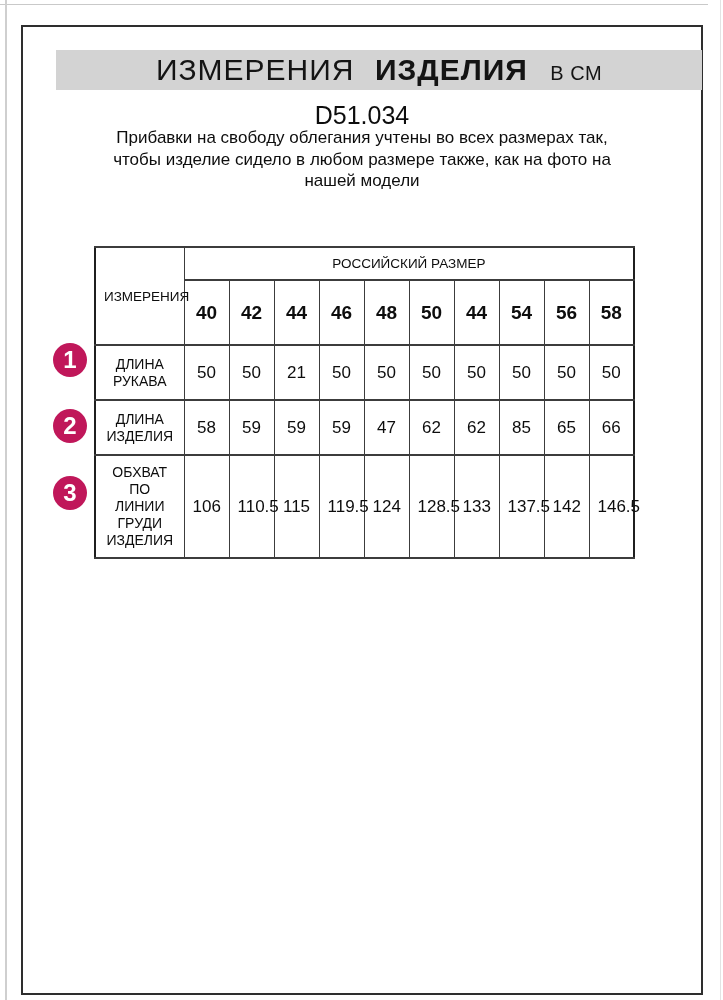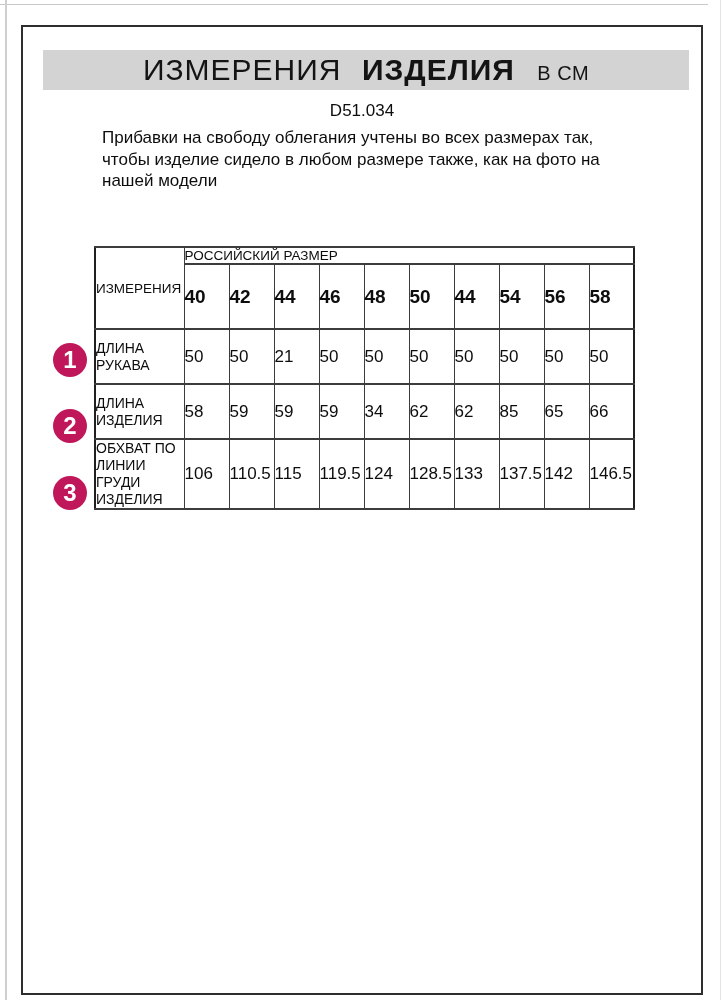--- a/index.html
+++ b/index.html
@@ -39,21 +39,21 @@
   .content-border {
     position: absolute;
     left: 21px; top: 25px;
     width: 682px; height: 970px;
     border: 2px solid #2e2e2e;
     background: transparent;
   }
   
   .title-bar {
     position: absolute;
-    left: 43px; top: 50px;
+    left: 56px; top: 50px;
     width: 646px; height: 40px;
     background: #d3d3d3;
     text-align: center;
     line-height: 40px;
     white-space: nowrap;
   }
   .title-main {
     font-size: 30px;
     font-weight: 400;
     letter-spacing: 1px;
@@ -71,47 +71,48 @@
     font-weight: 400;
     letter-spacing: 0.5px;
     margin-left: 18px;
     color: #141414;
   }
   .model-code {
     position: absolute;
     left: 21px; top: 101px;
     width: 682px;
     text-align: center;
-    font-size: 17px;
+    font-size: 25px;
     font-weight: 400;
   }
   .description {
     position: absolute;
     left: 102px; top: 127px;
     width: 520px;
-    text-align: left;
+    text-align: center;
     font-size: 17px;
     line-height: 21.5px;
     font-weight: 400;
   }
   
   table.size-table {
     position: absolute;
     left: 94px; top: 246px;
     width: 539px;
     border-collapse: collapse;
     table-layout: fixed;
     border: 2px solid #1f1f1f;
   }
   table.size-table td {
     border: 1px solid #3c3c3c;
     border-top-width: 2px;
     border-bottom-width: 2px;
+    text-align: center;
     vertical-align: middle;
-    padding: 0;
+    padding: 8px;
   }
   tr.hdr-top { height: 16px; }
   tr.hdr-sizes { height: 65px; }
   tr.row-1 { height: 55px; }
   tr.row-2 { height: 55px; }
   tr.row-3 { height: 67px; }
   td.measure-head {
     font-size: 13.5px;
     white-space: nowrap;
   }
@@ -223,21 +224,21 @@
         <td class="value-cell">50</td>
         <td class="value-cell">50</td>
         <td class="value-cell">50</td>
       </tr>
       <tr class="row-2">
         <td class="row-label">ДЛИНА ИЗДЕЛИЯ</td>
         <td class="value-cell">58</td>
         <td class="value-cell">59</td>
         <td class="value-cell">59</td>
         <td class="value-cell">59</td>
-        <td class="value-cell">34</td>
+        <td class="value-cell">47</td>
         <td class="value-cell">62</td>
         <td class="value-cell">62</td>
         <td class="value-cell">85</td>
         <td class="value-cell">65</td>
         <td class="value-cell">66</td>
       </tr>
       <tr class="row-3">
         <td class="row-label">ОБХВАТ ПО ЛИНИИ ГРУДИ ИЗДЕЛИЯ</td>
         <td class="value-cell">106</td>
         <td class="value-cell">110.5</td>

